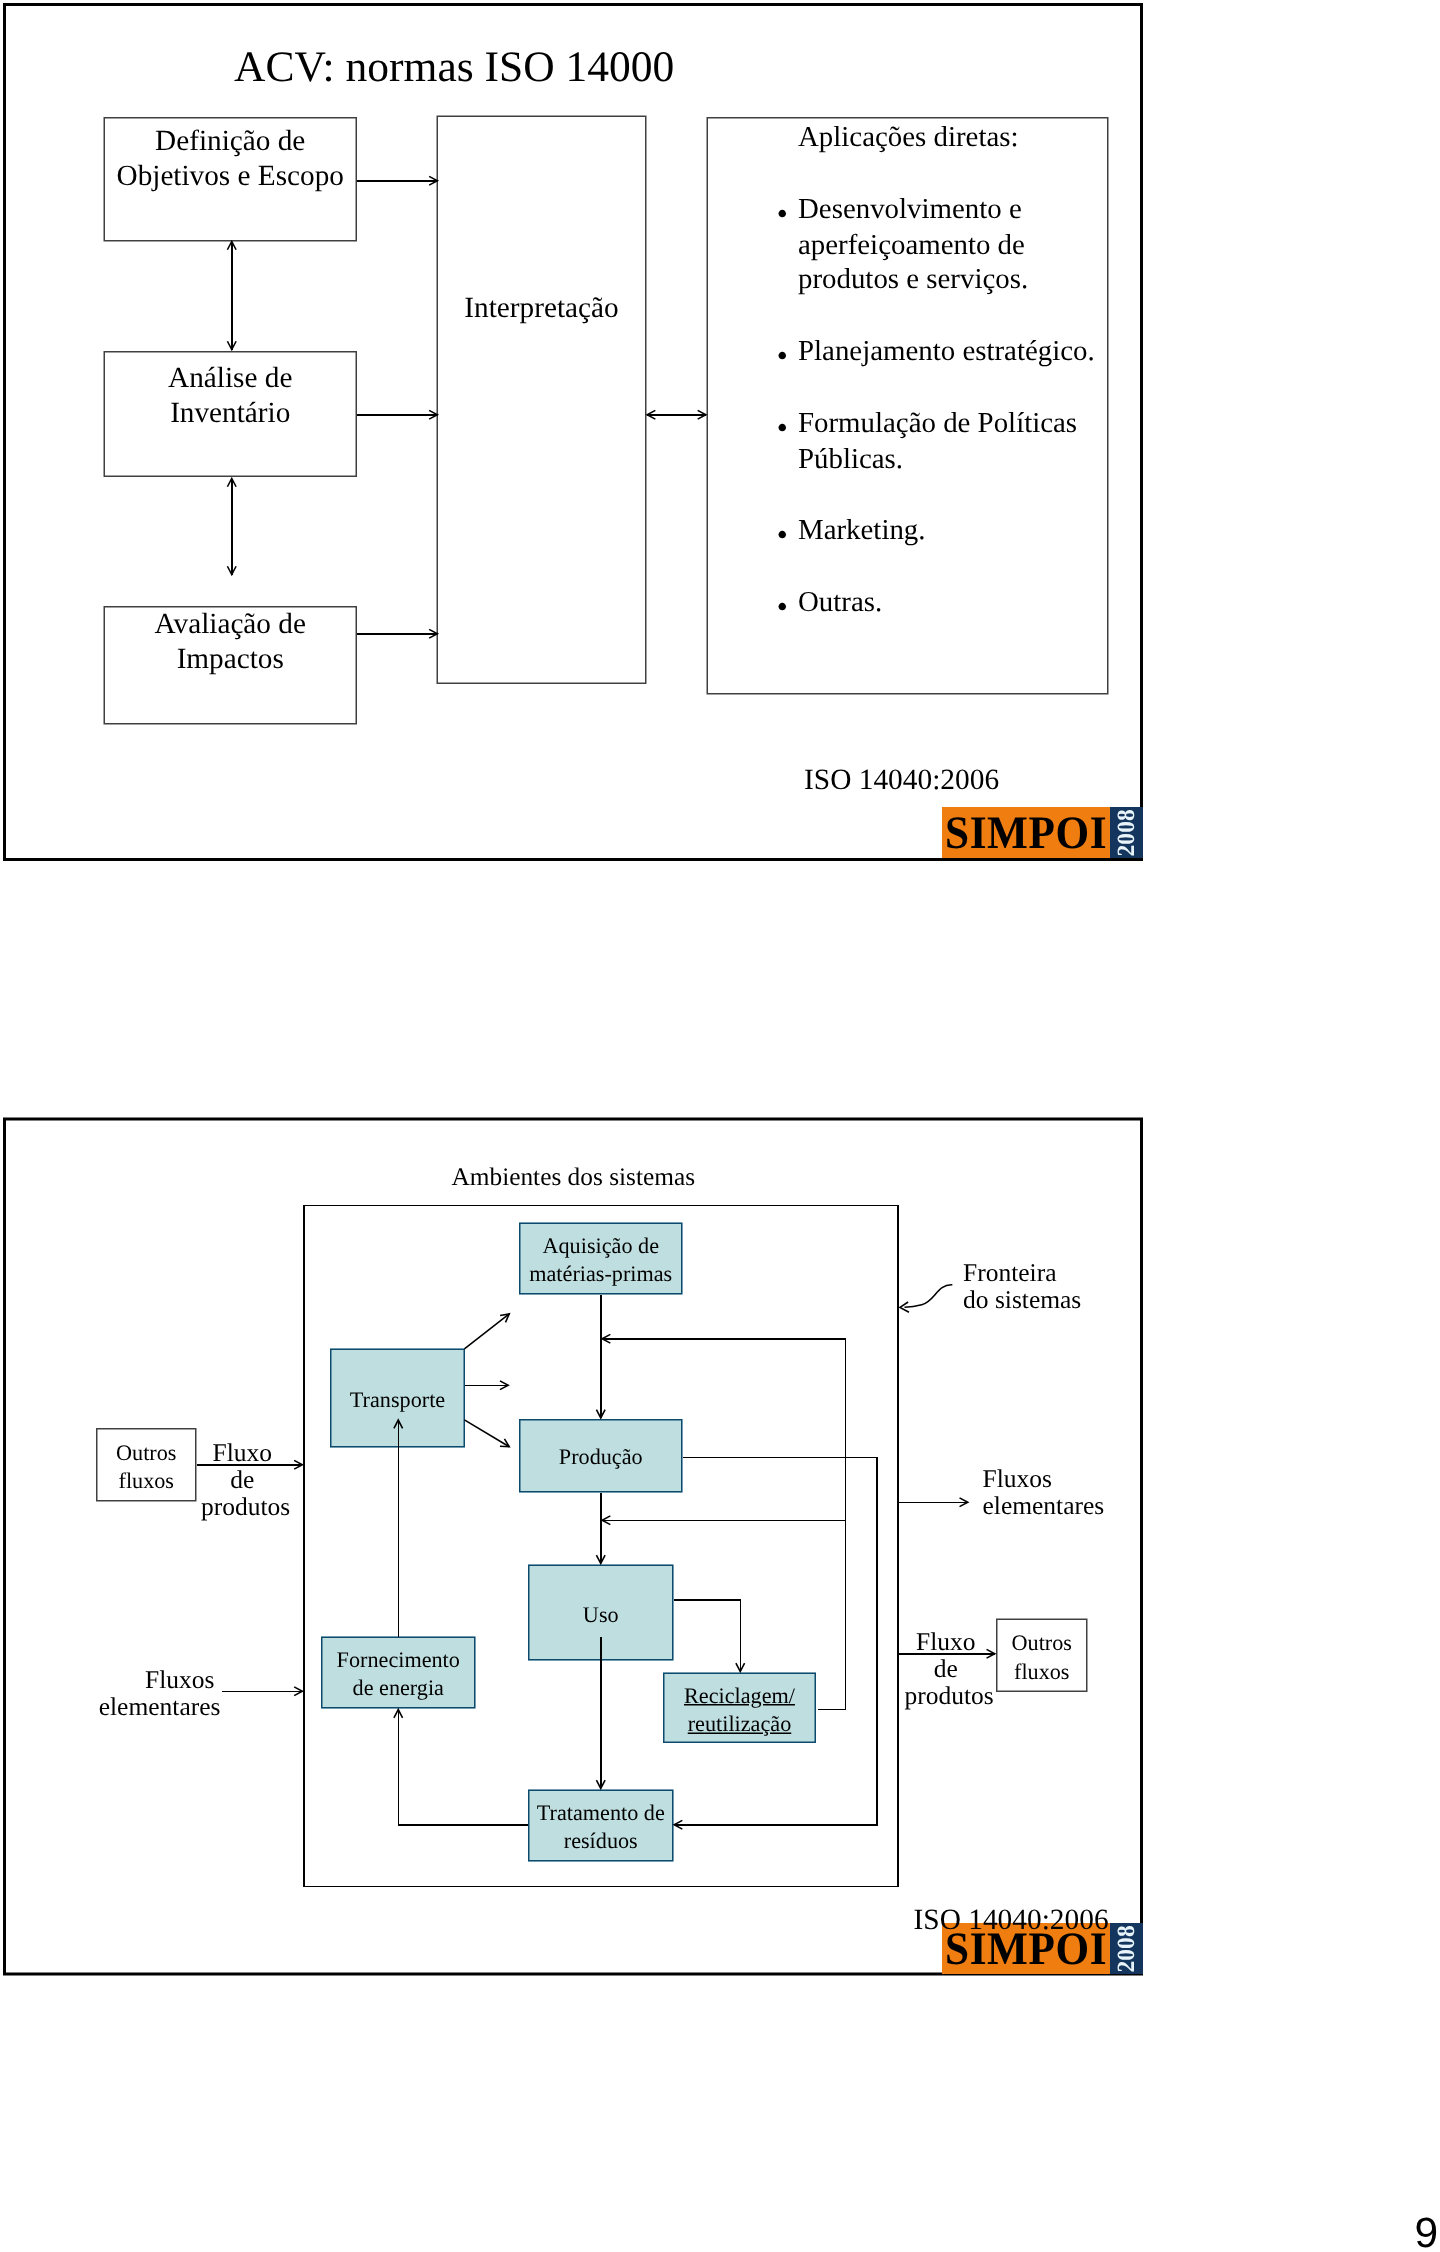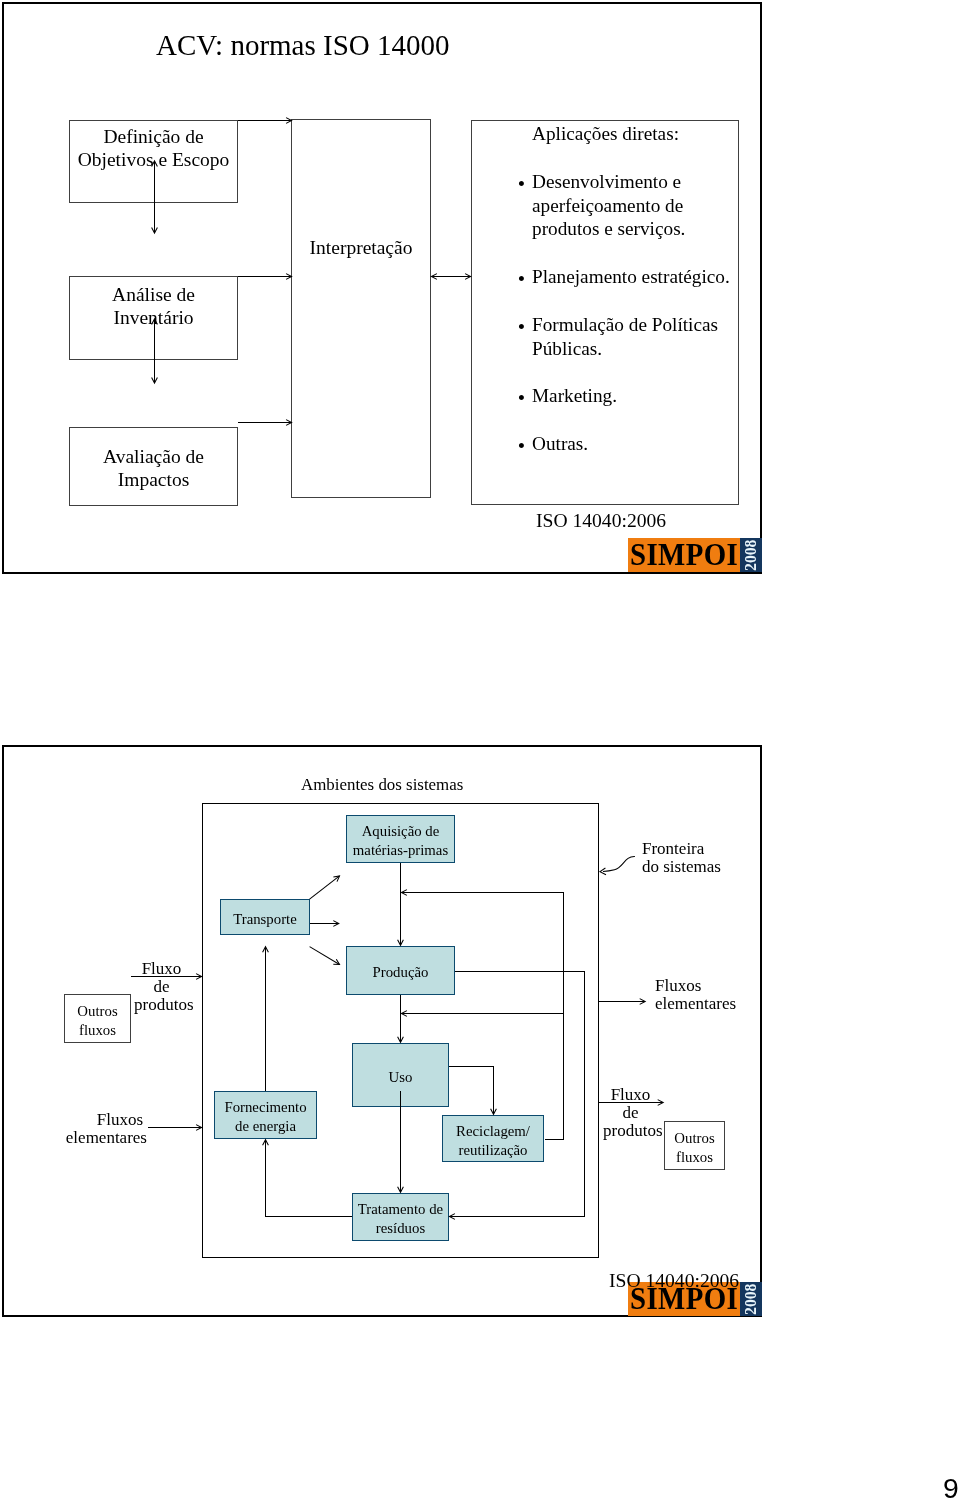--- a/index.html
+++ b/index.html
@@ -6,33 +6,33 @@
   html,body{margin:0;padding:0;background:#fff;}
   *{-webkit-font-smoothing:antialiased;}
   body{width:960px;height:1501px;font-family:"Liberation Serif",serif;color:#000;position:relative;overflow:hidden;}
   .page{position:absolute;left:0;top:0;width:960px;height:1501px;background:#fff;}
   .slide{position:absolute;border:2px solid #000;background:#fff;box-sizing:border-box;}
   #slide1{left:2px;top:2px;width:760px;height:572px;}
   #slide2{left:2px;top:745px;width:760px;height:572px;}
 
   .box{position:absolute;box-sizing:border-box;display:flex;align-items:center;
        justify-content:center;text-align:center;white-space:pre-line;}
-  .wbox{border:1px solid #404040;background:#fff;margin-top:42px;}
+  .wbox{border:1px solid #404040;background:#fff;}
   .teal{border:1px solid #0c4a6e;background:#bfdee0;}
 
   svg.ov{position:absolute;left:0;top:0;overflow:visible;}
 
   
   #s1title{position:absolute;left:156px;top:31px;font-size:29px;line-height:1;white-space:nowrap;}
   #b-def{left:69px;top:78px;width:169px;height:83px;font-size:19.5px;line-height:23px;
          align-items:flex-start;padding-top:4px;}
   #b-ana{left:69px;top:234px;width:169px;height:84px;font-size:19.5px;line-height:23px;
          align-items:flex-start;padding-top:6px;}
-  #b-ava{left:69px;top:385px;width:169px;height:79px;font-size:19.5px;line-height:23px;
-         align-items:flex-start;padding-top:17px;}
+  #b-ava{left:69px;top:404px;width:169px;height:79px;font-size:19.5px;line-height:23px;
+         align-items:flex-start;padding-top:0;}
   #b-int{left:291px;top:77px;width:140px;height:379px;font-size:19.5px;line-height:23px;
          align-items:flex-start;padding-top:116px;}
   #b-app{left:471px;top:78px;width:268px;height:385px;display:block;text-align:left;white-space:normal;font-size:0;}
   #app-inner{padding:0;font-size:19.25px;line-height:23.75px;overflow:hidden;}
   #app-head{margin:1px 0 0 60px;text-align:left;}
   #app-list{list-style:none;margin:0;padding:0;}
   #app-list li{margin:24px 0 0 44px;padding-left:16px;
                position:relative;width:205px;text-align:left;}
   #app-list li:before{content:"\2022";position:absolute;left:1.8px;top:3.2px;font-size:21px;}
   #s1src{position:absolute;left:536px;top:510px;font-size:19.6px;white-space:nowrap;z-index:5;}
@@ -58,25 +58,25 @@
 
   #s2cap{position:absolute;left:301px;top:775px;font-size:16.9px;line-height:19.4px;white-space:nowrap;}
   #s2src{position:absolute;left:609px;top:1270px;font-size:19.6px;white-space:nowrap;z-index:5;}
   .lb{position:absolute;text-align:center;font-size:17px;line-height:18.1px;}
   .lb span{display:block;}
 
   #pgnum{position:absolute;left:943px;top:1474px;font-size:28.3px;line-height:28.3px;
          font-family:"Liberation Sans",sans-serif;}
 
   #b-aqu{left:346px;top:815px;width:109px;height:48px;}
-  #b-tra{left:220px;top:899px;width:90px;height:36px;}
+  #b-tra{left:220px;top:899px;width:90px;height:66px;}
   #b-pro{left:346px;top:946px;width:109px;height:49px;}
   #b-uso{left:352px;top:1043px;width:97px;height:64px;}
   #b-for{left:214px;top:1091px;width:103px;height:48px;}
-  #b-rec{left:442px;top:1115px;width:102px;height:47px;}
+  #b-rec{left:442px;top:1115px;width:102px;height:47px;text-decoration:underline;}
   #b-trt{left:352px;top:1193px;width:97px;height:48px;}
   #b-ofl{left:64px;top:952px;width:67px;height:49px;}
   #b-ofr{left:664px;top:1079px;width:61px;height:49px;}
   #b-aqu,#b-tra,#b-pro,#b-uso,#b-for,#b-rec,#b-trt,#b-ofl,#b-ofr{
         font-size:14.8px;line-height:18.9px;padding-top:4px;}
 
   #lb-fpl{left:134px;top:960px;width:55px;text-align:center;}
   #lb-fpr{left:603px;top:1086px;width:55px;text-align:center;}
   #lb-fel{left:60px;top:1111px;width:87px;text-align:right;}
   #lb-fel .l1{padding-right:4px;}

